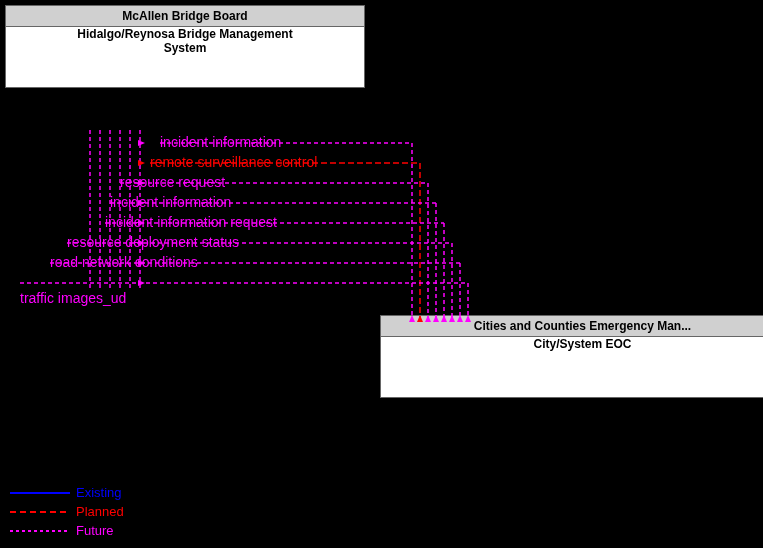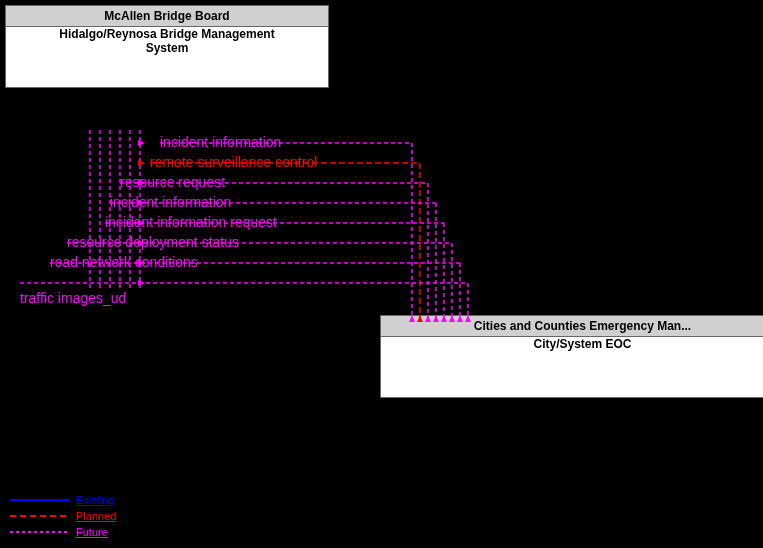--- a/index.html
+++ b/index.html
@@ -34,21 +34,21 @@
       color: #000;
     }
     .node-content {
       min-height: 60px;
     }
 
     
     #node-mcallen {
       left: 5px;
       top: 5px;
-      width: 324px;
+      width: 360px;
     }
 
     
     #node-cities {
       left: 380px;
       top: 315px;
       width: 405px;
     }
 
     
@@ -80,22 +80,21 @@
     .legend-item {
       display: flex;
       align-items: center;
       gap: 6px;
     }
     .legend-line {
       width: 60px;
       height: 2px;
     }
     .legend-label {
-      font-size: 11px;
-      text-decoration: underline;
+      font-size: 13px;
     }
   </style>
 </head>
 <body>
 
 <div id="node-mcallen" class="node-box">
   <div class="node-title">McAllen Bridge Board</div>
   <div class="node-content">
     <div class="node-subtitle">Hidalgo/Reynosa Bridge Management<br>System</div>
   </div>

